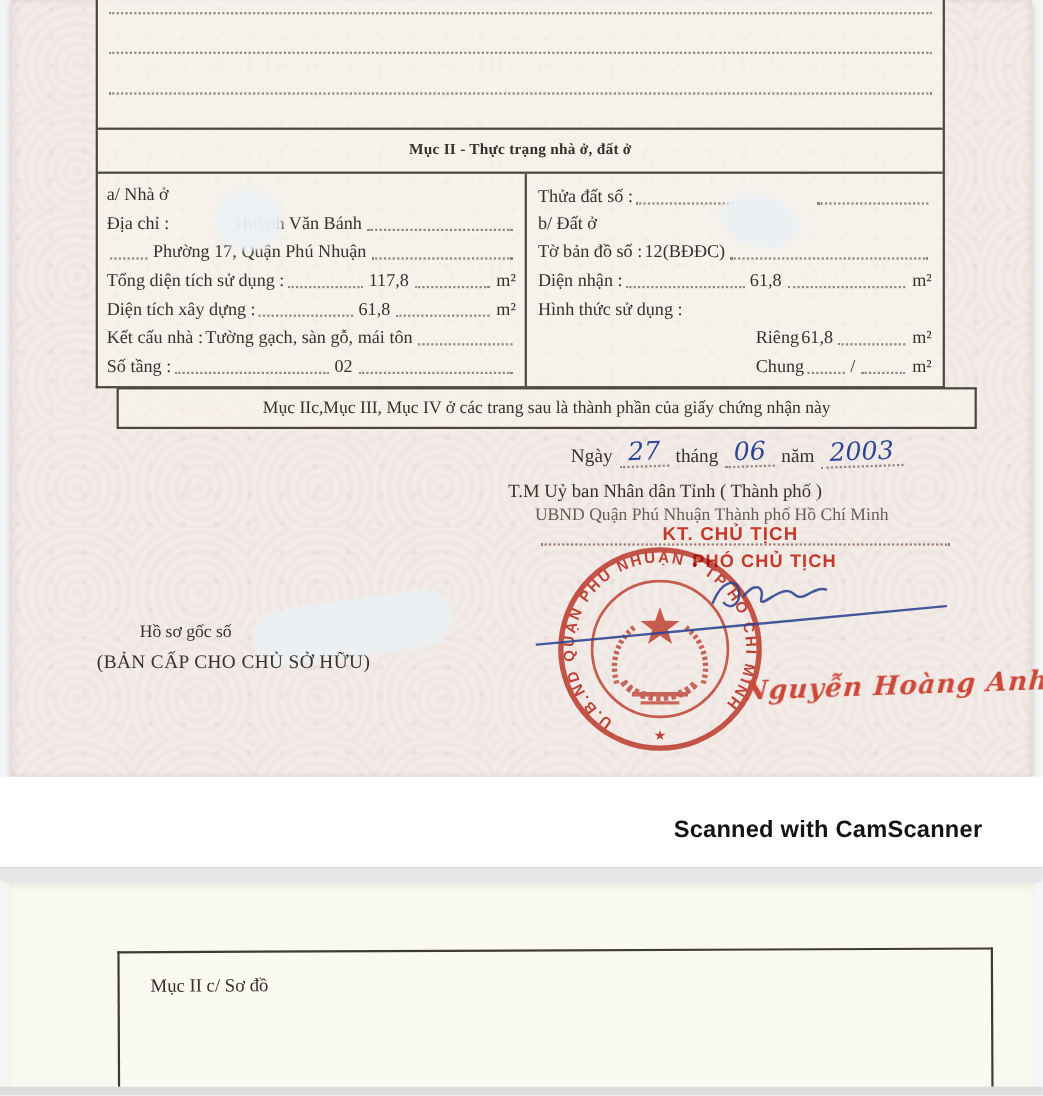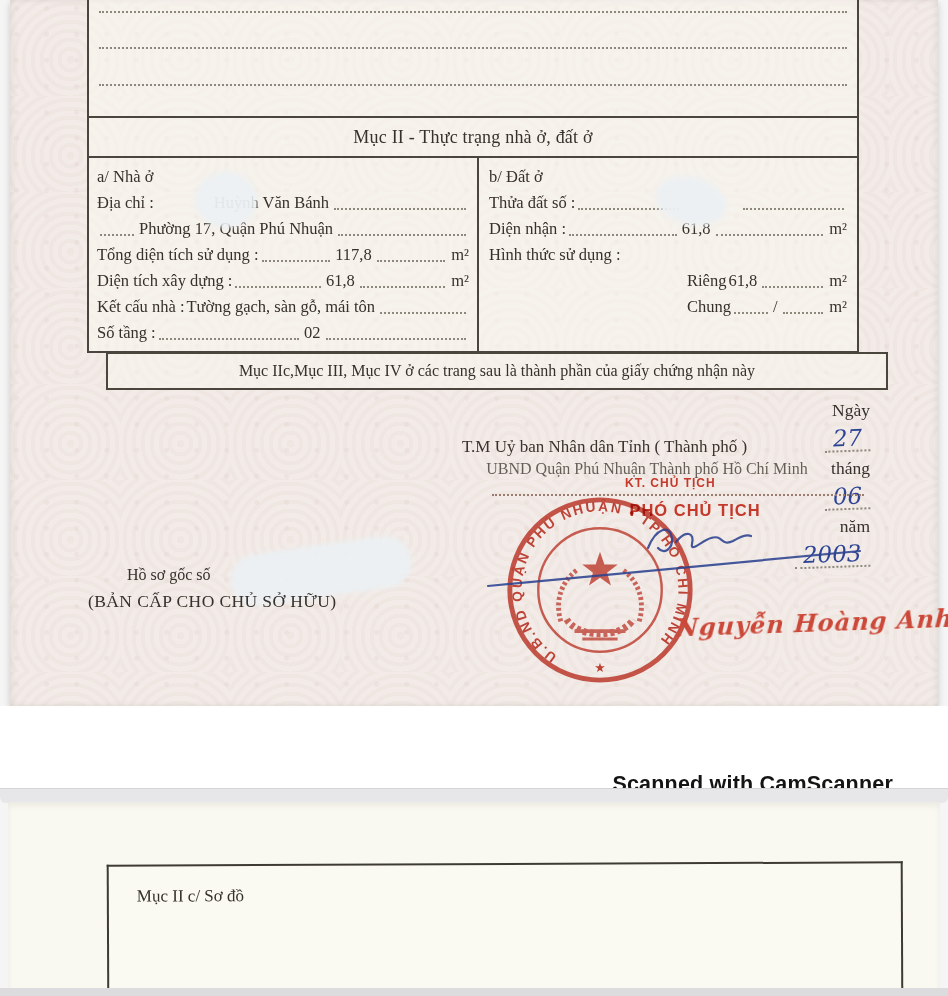--- a/index.html
+++ b/index.html
@@ -19,66 +19,66 @@
     background-size:30px 26px, 110px 96px;
     box-shadow:0 3px 7px rgba(0,0,0,.18), inset 3px 0 6px rgba(0,0,0,.05), inset -3px 0 6px rgba(0,0,0,.05);
   }
   .sheetbox{
     position:absolute;left:77px;top:0;width:768px;
     border:2px solid #4a453d;border-top:none;
     background:rgba(250,247,240,.55);
   }
   .dotsarea{position:relative;height:116px;border-bottom:2px solid #4a453d;}
   .dotline{position:absolute;left:10px;right:10px;border-top:2px dotted #8d887c;height:0;}
-  .hdr{height:38px;line-height:38px;text-align:center;font-weight:normal;font-size:18px;border-bottom:2px solid #4a453d;letter-spacing:.2px;}
+  .hdr{height:38px;line-height:38px;text-align:center;font-weight:bold;font-size:14px;border-bottom:2px solid #4a453d;letter-spacing:.2px;}
   .cols{display:flex;}
   .colL{width:372px;border-right:2px solid #4a453d;padding:5px 8px 8px 8px;}
   .colR{flex:1;padding:5px 10px 8px 10px;}
   .ln{display:flex;align-items:flex-end;height:26px;font-size:16.5px;white-space:nowrap;}
   .ln.first{height:24px;}
   .lbl{flex:none;text-align:right;}
   .val{flex:none;padding:0 2px;}
   .dl{flex:1;border-bottom:2px dotted #8d887c;height:4px;margin:0 3px 3px 3px;min-width:8px;}
   .dl.fix{flex:none;width:34px;}
   .unit{flex:none;margin-left:3px;}
   .gapblur{flex:none;width:58px;}
   .indent{padding-left:198px;}
   .notebox{
     position:absolute;left:72px;top:352px;width:778px;height:34px;
     border:2px solid #4a453d;text-align:center;line-height:33px;font-size:16px;
     background:rgba(250,247,240,.5);
     margin-left:24px;
   }
   
-  .dateline{position:absolute;left:460px;top:400px;width:400px;display:flex;align-items:flex-end;justify-content:center;gap:6px;font-size:17.5px;flex-direction:column;}
+  .dateline{position:absolute;left:460px;top:400px;width:400px;display:flex;align-items:flex-end;justify-content:center;gap:6px;font-size:17.5px;}
   .hand{font-family:"DejaVu Serif",serif;font-style:italic;color:#2e4596;font-size:23px;line-height:22px;transform:rotate(-2deg);}
   .hval{border-bottom:2px dotted #8d887c;padding:0 8px 1px 8px;}
   .auth1{position:absolute;left:452px;top:437px;width:360px;text-align:left;font-weight:normal;font-size:17px;color:#3a332c;}
   .auth2{position:absolute;left:462px;top:460px;width:350px;text-align:center;font-weight:normal;font-size:16px;color:#555047;filter:blur(.5px);opacity:.9;}
   .redttl{font-family:"Liberation Sans","DejaVu Sans",sans-serif;font-weight:bold;color:#c5392b;letter-spacing:1px;filter:blur(.3px);}
-  .kt{position:absolute;left:615px;top:476px;width:140px;font-size:12px;}
+  .kt{position:absolute;left:584px;top:476px;width:140px;text-align:center;font-size:17px;}
   .deputy{position:absolute;left:600px;top:501px;width:170px;text-align:center;font-size:16.5px;}
   .sigdots{position:absolute;left:482px;top:494px;width:372px;border-top:2px dotted #9b7d6f;height:0;}
   .signer{
     position:absolute;left:666px;top:610px;width:200px;
     font-family:"DejaVu Serif",serif;font-style:italic;font-weight:bold;
     font-size:24px;color:#cc4838;transform:rotate(-2deg) skewX(-6deg);
     letter-spacing:1px;white-space:nowrap;filter:blur(.2px);
   }
   .dossier{position:absolute;left:117px;top:566px;font-size:16px;}
   .issued{position:absolute;left:78px;top:591px;font-size:17.5px;letter-spacing:.4px;}
   .blob{position:absolute;background:rgba(236,240,243,.95);filter:blur(2.5px);border-radius:50%;}
   #stampsvg{position:absolute;left:487px;top:492px;mix-blend-mode:multiply;opacity:.92;filter:blur(.3px);}
   #sigsvg{position:absolute;left:470px;top:500px;}
   
   #camband{position:absolute;left:0;top:706px;width:948px;height:82px;background:#ffffff;}
   #camband .txt{
     position:absolute;right:55px;top:36px;
     font-family:"Liberation Sans","DejaVu Sans",sans-serif;
-    font-weight:bold;font-size:21.5px;color:#141414;letter-spacing:.2px;margin-top:30px;
+    font-weight:bold;font-size:21.5px;color:#141414;letter-spacing:.2px;
   }
   #separator{position:absolute;left:0;top:788px;width:948px;height:14px;background:#e7e7ea;border-top:1px solid #d4d4d8;border-radius:0 0 6px 6px;}
   
   #page2{
     position:absolute;left:8px;top:802px;width:932px;height:186px;
     background:#f9f8f1;overflow:hidden;
     box-shadow:inset 0 4px 6px rgba(0,0,0,.06);
     text-align:right;
   }
   #p2box{
@@ -141,27 +141,32 @@
         </div>
         <div class="ln">
           <span class="lbl">Số tầng :</span>
           <span class="dl"></span>
           <span class="val">02</span>
           <span class="dl"></span>
         </div>
       </div>
 
       <div class="colR">
+        <div class="ln">
+          <span class="lbl">Thửa đất số :</span>
+          <span class="dl"></span>
+          <span class="gapblur"></span>
+          <span class="dl"></span>
+        </div>
         <div class="ln first">
             <span class="lbl">b/ Đất ở</span>
           </div>
         <div class="ln">
-          <span class="lbl">Thửa đất số :</span>
-          <span class="dl"></span>
-          <span class="gapblur"></span>
+          <span class="lbl">Tờ bản đồ số :</span>
+          <span class="val">12(BĐĐC)</span>
           <span class="dl"></span>
         </div>
         <div class="ln">
           <span class="lbl">Diện nhận :</span>
           <span class="dl"></span>
           <span class="val">61,8</span>
           <span class="dl"></span>
           <span class="unit">m²</span>
         </div>
         <div class="ln">

